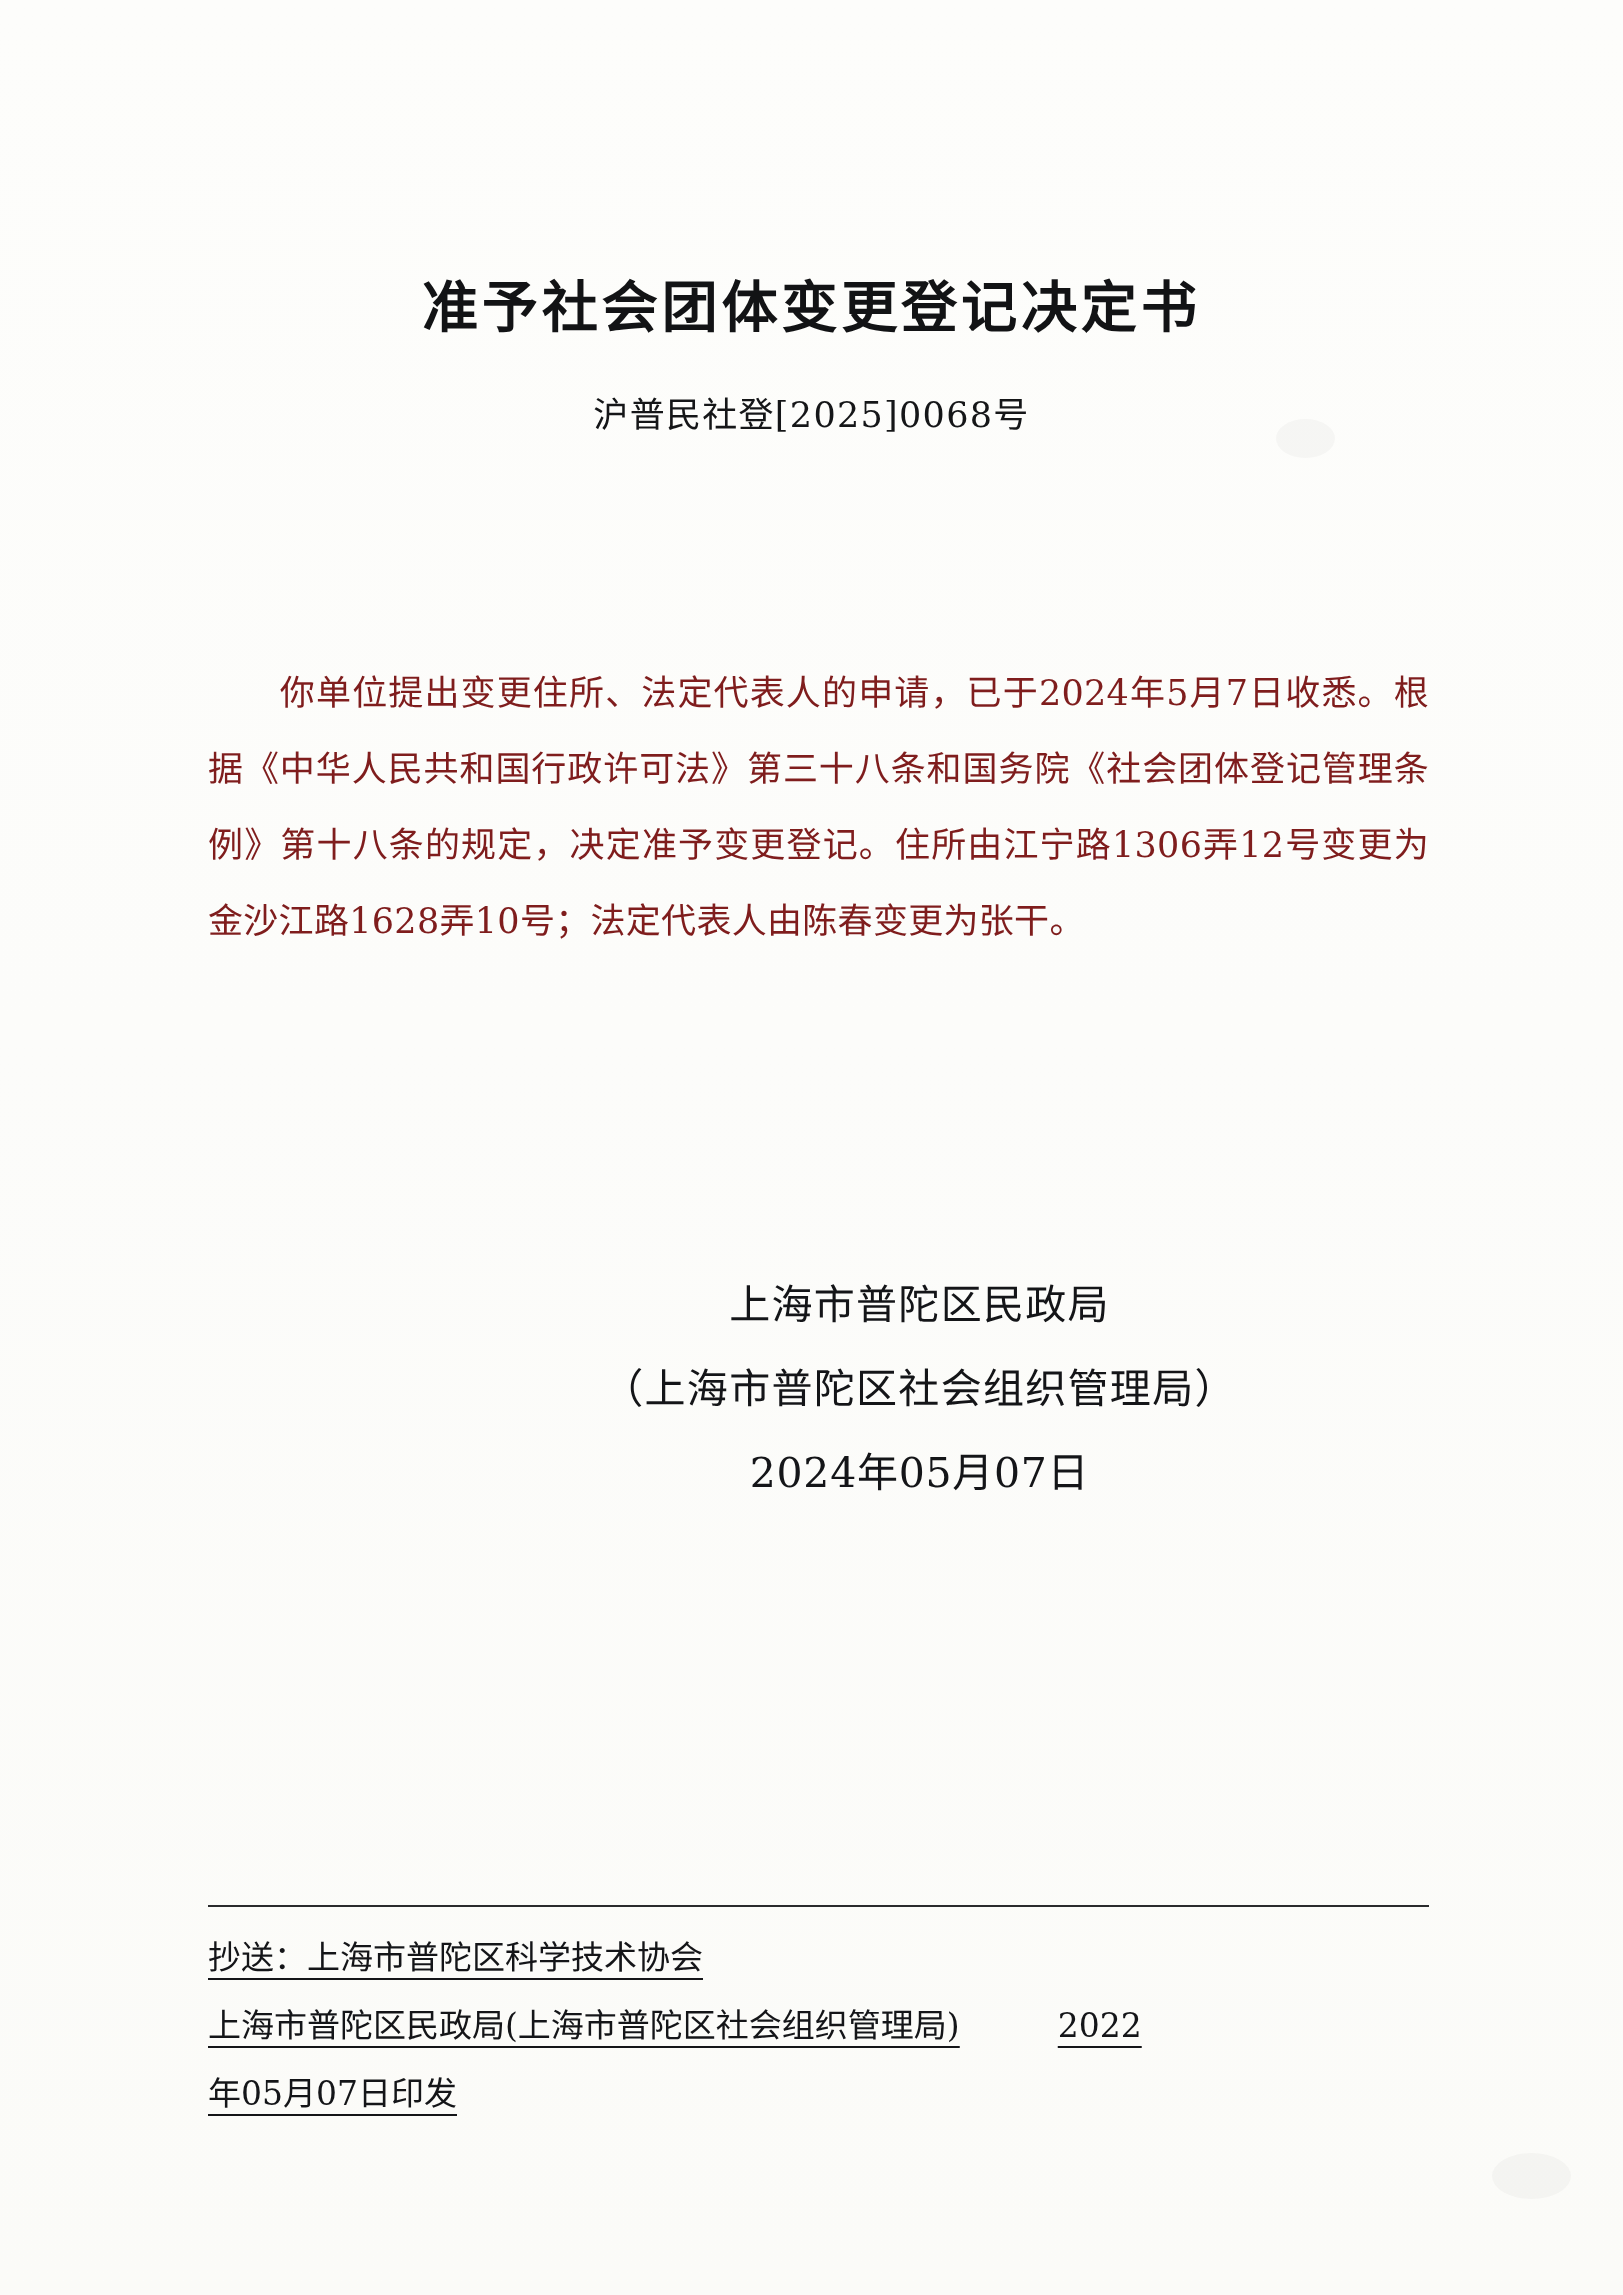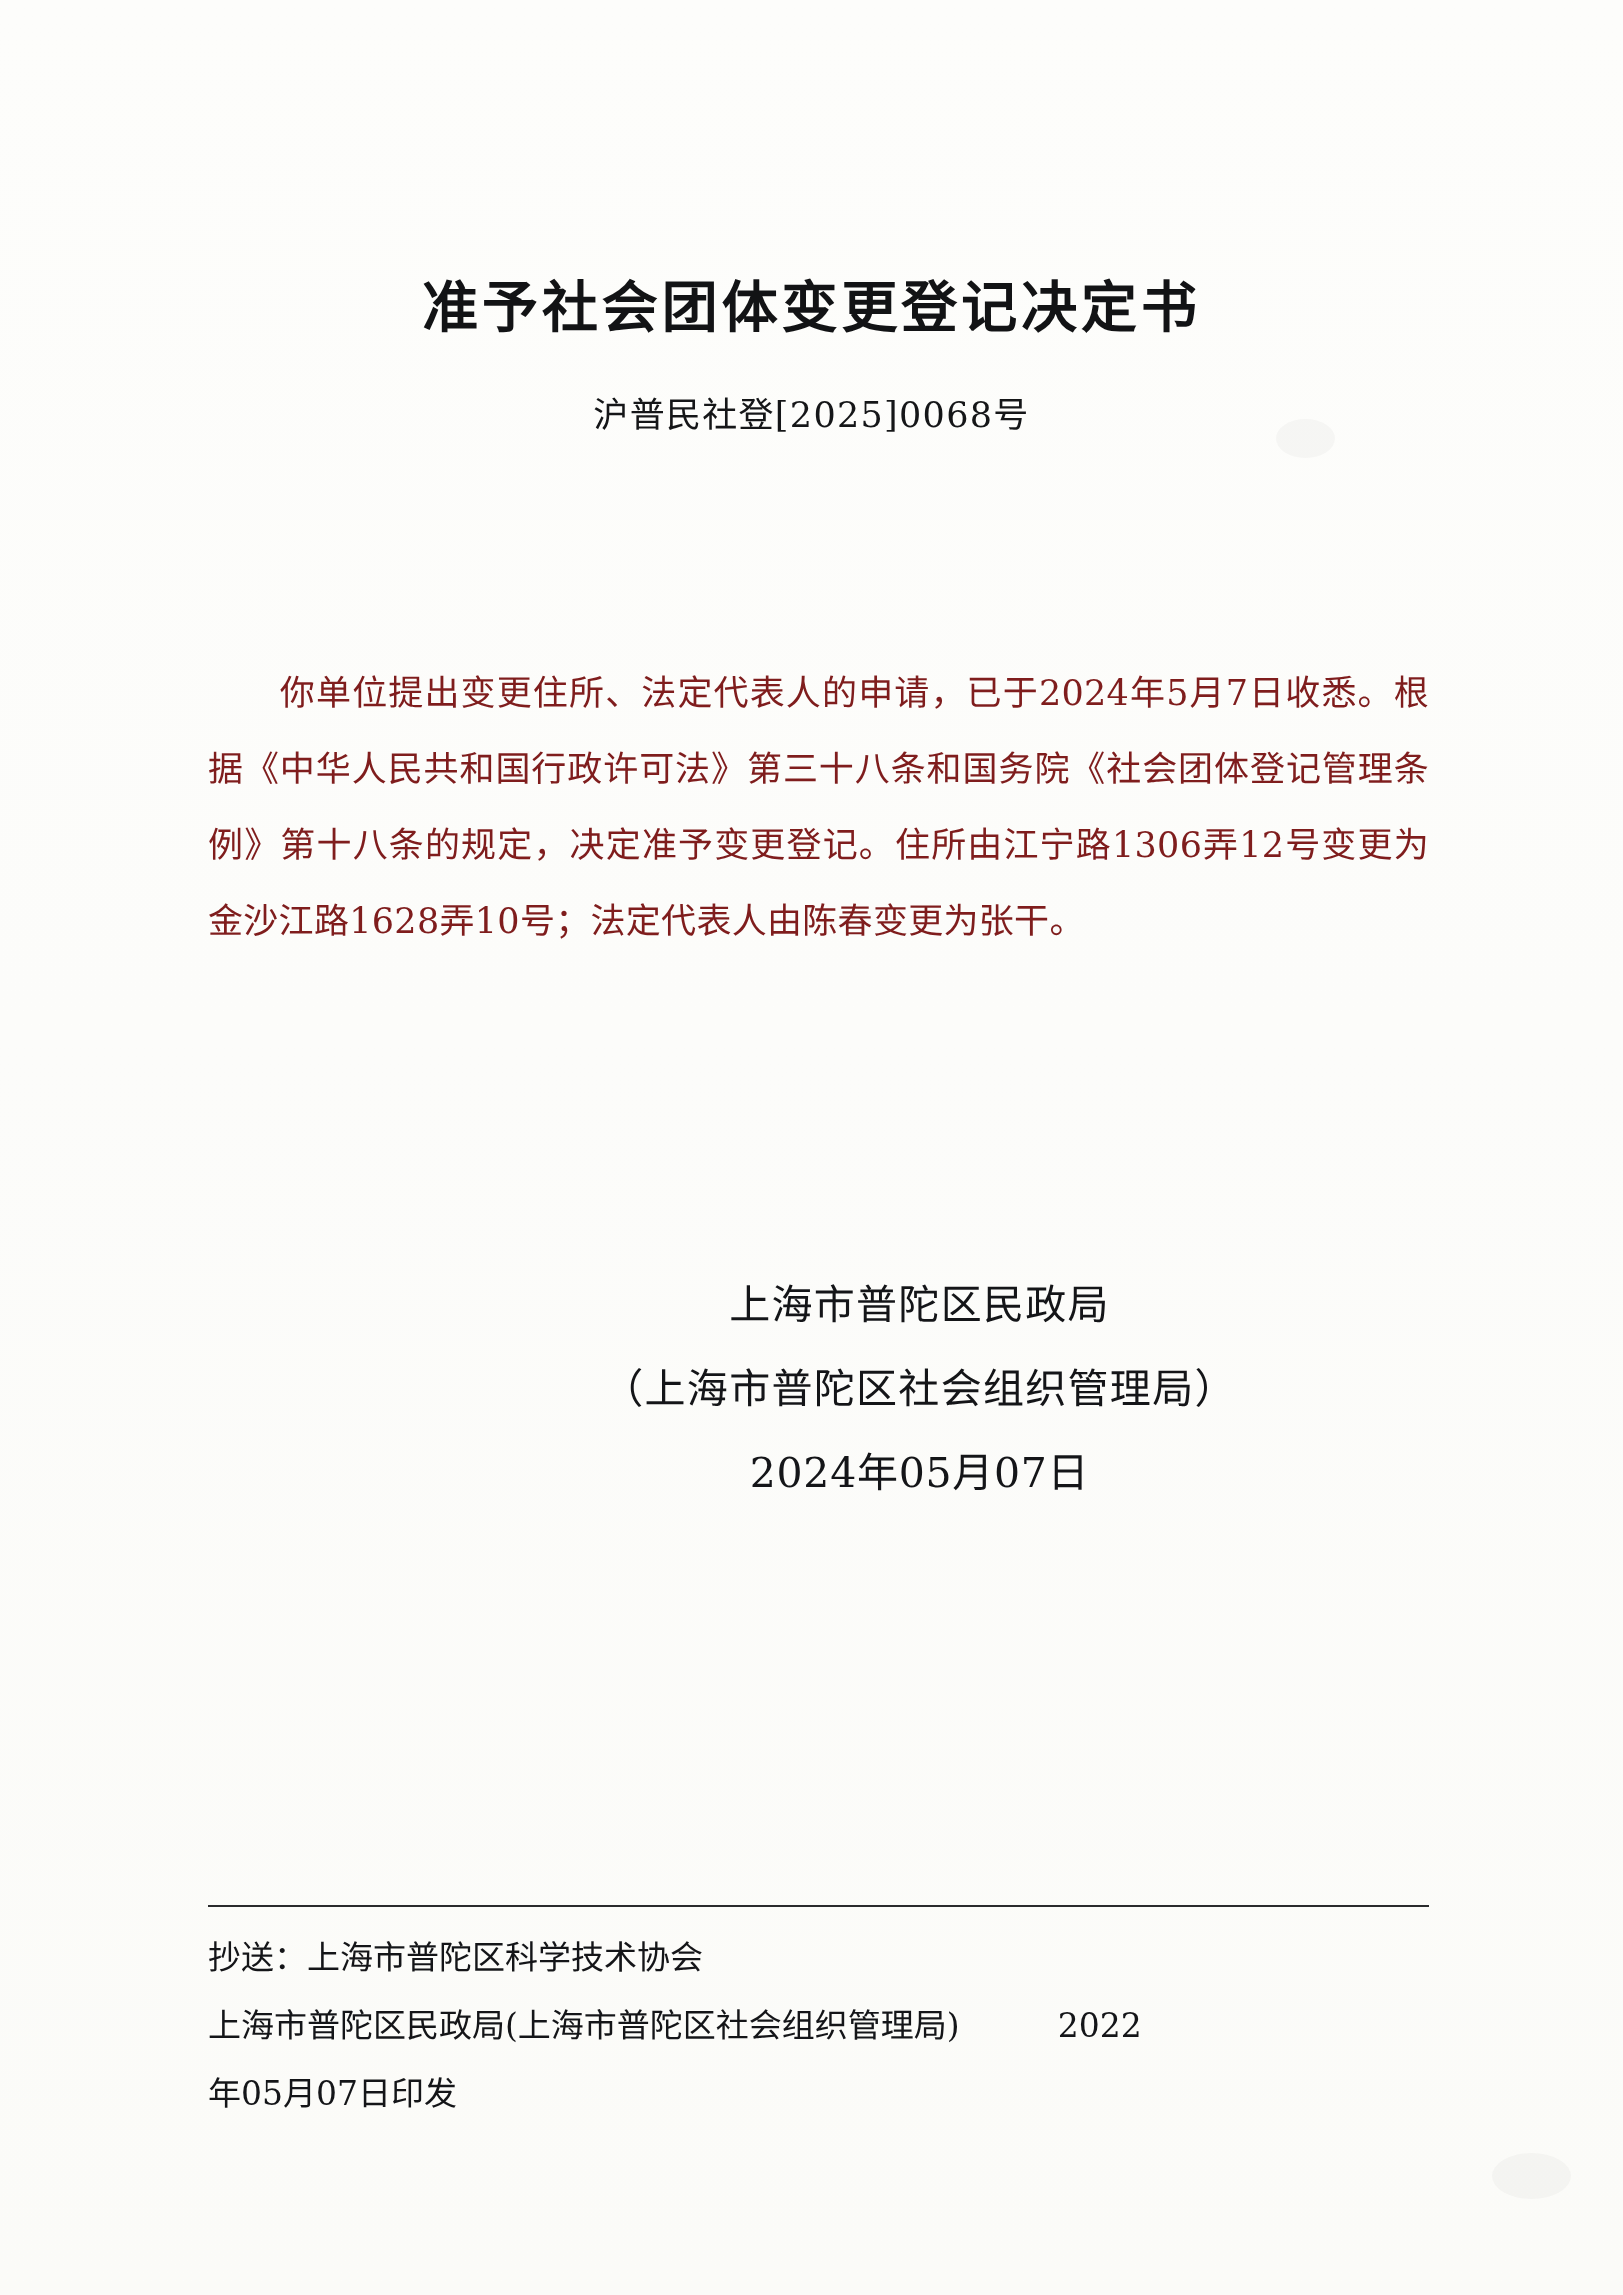--- a/index.html
+++ b/index.html
@@ -116,20 +116,21 @@
     left: 208px;
     width: 1231px;
     font-size: 33px;
     color: #141518;
   }
   .footer-row {
     line-height: 68px;
     white-space: nowrap;
   }
   .footer-row .u {
+    text-decoration: underline;
     text-underline-offset: 9.2px;
     text-decoration-thickness: 2px;
     margin-top: 12px;
   }
   .footer-row .gap {
     display: inline-block;
     width: 98px;
   }
 
   

